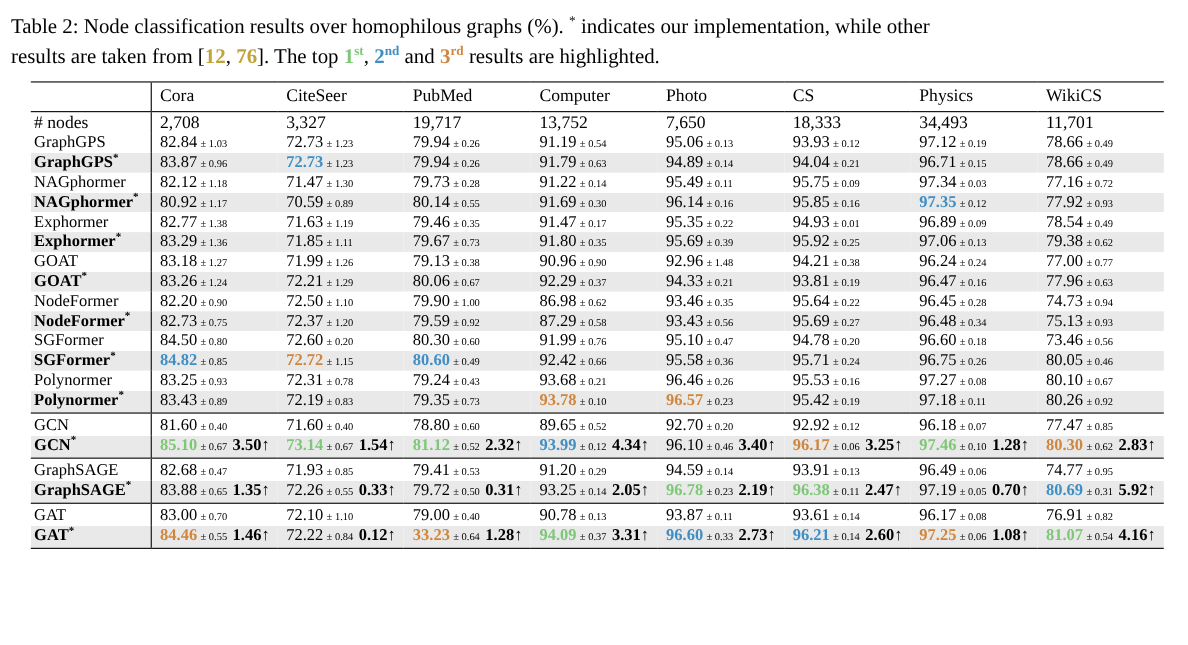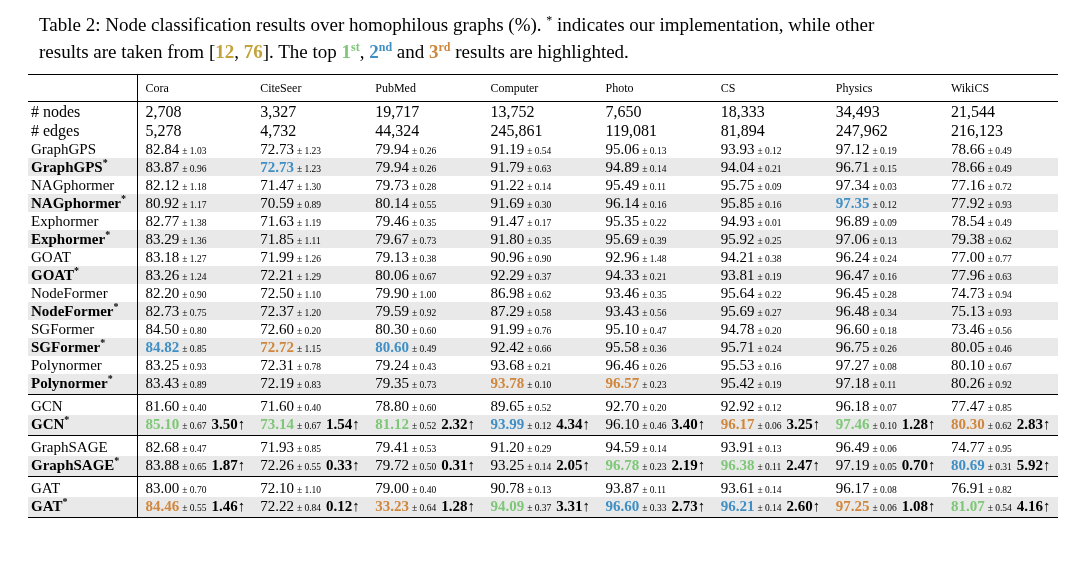--- a/index.html
+++ b/index.html
@@ -1,27 +1,27 @@
 <!DOCTYPE html>
 <html><head>
 <meta charset="utf-8">
 <style>
   html,body{margin:0;padding:0;background:#ffffff;}
   body{width:1080px;height:586px;overflow:hidden;font-family:"Liberation Serif",serif;color:#000;}
-  .caption{font-size:19px;line-height:27px;margin:11px 20px 9px 39px;}
+  .caption{font-size:19px;line-height:27px;margin:11px 20px 9px 10px;}
   .caption .sup{vertical-align:super;font-size:12px;line-height:0;}
   .b{font-weight:bold;}
   .c-green{color:#7ec777;}
   .c-blue{color:#3f8fc5;}
   .c-orange{color:#d0873d;}
   .c-gold{color:#c2a33b;text-align:center;}
   table{border-collapse:collapse;table-layout:fixed;margin-left:28px;width:1030px;}
   td,th{padding:0 0 0 8px;text-align:left;font-weight:normal;white-space:nowrap;overflow:hidden;vertical-align:middle;}
   td:first-child,th:first-child{padding-left:3px;}
-  tr.header th{font-size:12px;height:26px;border-top:1.5px solid #000;border-bottom:1px solid #000;}
+  tr.header th{font-size:16px;height:26px;border-top:1.5px solid #000;border-bottom:1px solid #000;}
   tr.meta td{font-size:16px;height:19px;}
   tr.meta-last td{border-bottom:1.5px solid #000;padding-bottom:2px;}
   tr.data td{font-size:15px;height:18px;}
   tr.shaded{background:#e9e9e9;}
   tr.g-start td{border-top:1px solid #000;padding-top:2px;}
   tr.g-end td{padding-bottom:2px;}
   tr.last td{border-bottom:1.5px solid #000;padding-bottom:2px;}
   .bar{border-left:1px solid #000;}
   .method{font-size:15px;}
   .method .star{vertical-align:super;font-size:10px;line-height:0;}
@@ -59,32 +59,21 @@
       </tr>
       <tr class="meta">
         <td># nodes</td>
         <td class="bar">2,708</td>
         <td>3,327</td>
         <td>19,717</td>
         <td>13,752</td>
         <td>7,650</td>
         <td>18,333</td>
         <td>34,493</td>
-        <td>21,544</td>
-      </tr>
-      <tr class="meta">
-        <td># edges</td>
-        <td class="bar">5,278</td>
-        <td>4,732</td>
-        <td>44,324</td>
-        <td>245,861</td>
-        <td>119,081</td>
-        <td>81,894</td>
-        <td>247,962</td>
-        <td>216,123</td>
+        <td>11,701</td>
       </tr>
       <tr class="data">
         <td><span class="method">GraphGPS</span></td>
         <td class="bar"><span>82.84</span><span class="sd">± 1.03</span></td>
         <td><span>72.73</span><span class="sd">± 1.23</span></td>
         <td><span>79.94</span><span class="sd">± 0.26</span></td>
         <td><span>91.19</span><span class="sd">± 0.54</span></td>
         <td><span>95.06</span><span class="sd">± 0.13</span></td>
         <td><span>93.93</span><span class="sd">± 0.12</span></td>
         <td><span>97.12</span><span class="sd">± 0.19</span></td>
@@ -261,21 +250,21 @@
         <td><span>71.93</span><span class="sd">± 0.85</span></td>
         <td><span>79.41</span><span class="sd">± 0.53</span></td>
         <td><span>91.20</span><span class="sd">± 0.29</span></td>
         <td><span>94.59</span><span class="sd">± 0.14</span></td>
         <td><span>93.91</span><span class="sd">± 0.13</span></td>
         <td><span>96.49</span><span class="sd">± 0.06</span></td>
         <td><span>74.77</span><span class="sd">± 0.95</span></td>
       </tr>
       <tr class="data shaded g-end">
         <td><span class="method b">GraphSAGE<span class="star">*</span></span></td>
-        <td class="bar"><span>83.88</span><span class="sd">± 0.65</span><span class="gain">1.87↑</span></td>
+        <td class="bar"><span>83.88</span><span class="sd">± 0.65</span><span class="gain">1.35↑</span></td>
         <td><span>72.26</span><span class="sd">± 0.55</span><span class="gain">0.33↑</span></td>
         <td><span>79.72</span><span class="sd">± 0.50</span><span class="gain">0.31↑</span></td>
         <td><span>93.25</span><span class="sd">± 0.14</span><span class="gain">2.05↑</span></td>
         <td><span class="b c-green">96.78</span><span class="sd">± 0.23</span><span class="gain">2.19↑</span></td>
         <td><span class="b c-green">96.38</span><span class="sd">± 0.11</span><span class="gain">2.47↑</span></td>
         <td><span>97.19</span><span class="sd">± 0.05</span><span class="gain">0.70↑</span></td>
         <td><span class="b c-blue">80.69</span><span class="sd">± 0.31</span><span class="gain">5.92↑</span></td>
       </tr>
       <tr class="data g-start">
         <td><span class="method">GAT</span></td>

